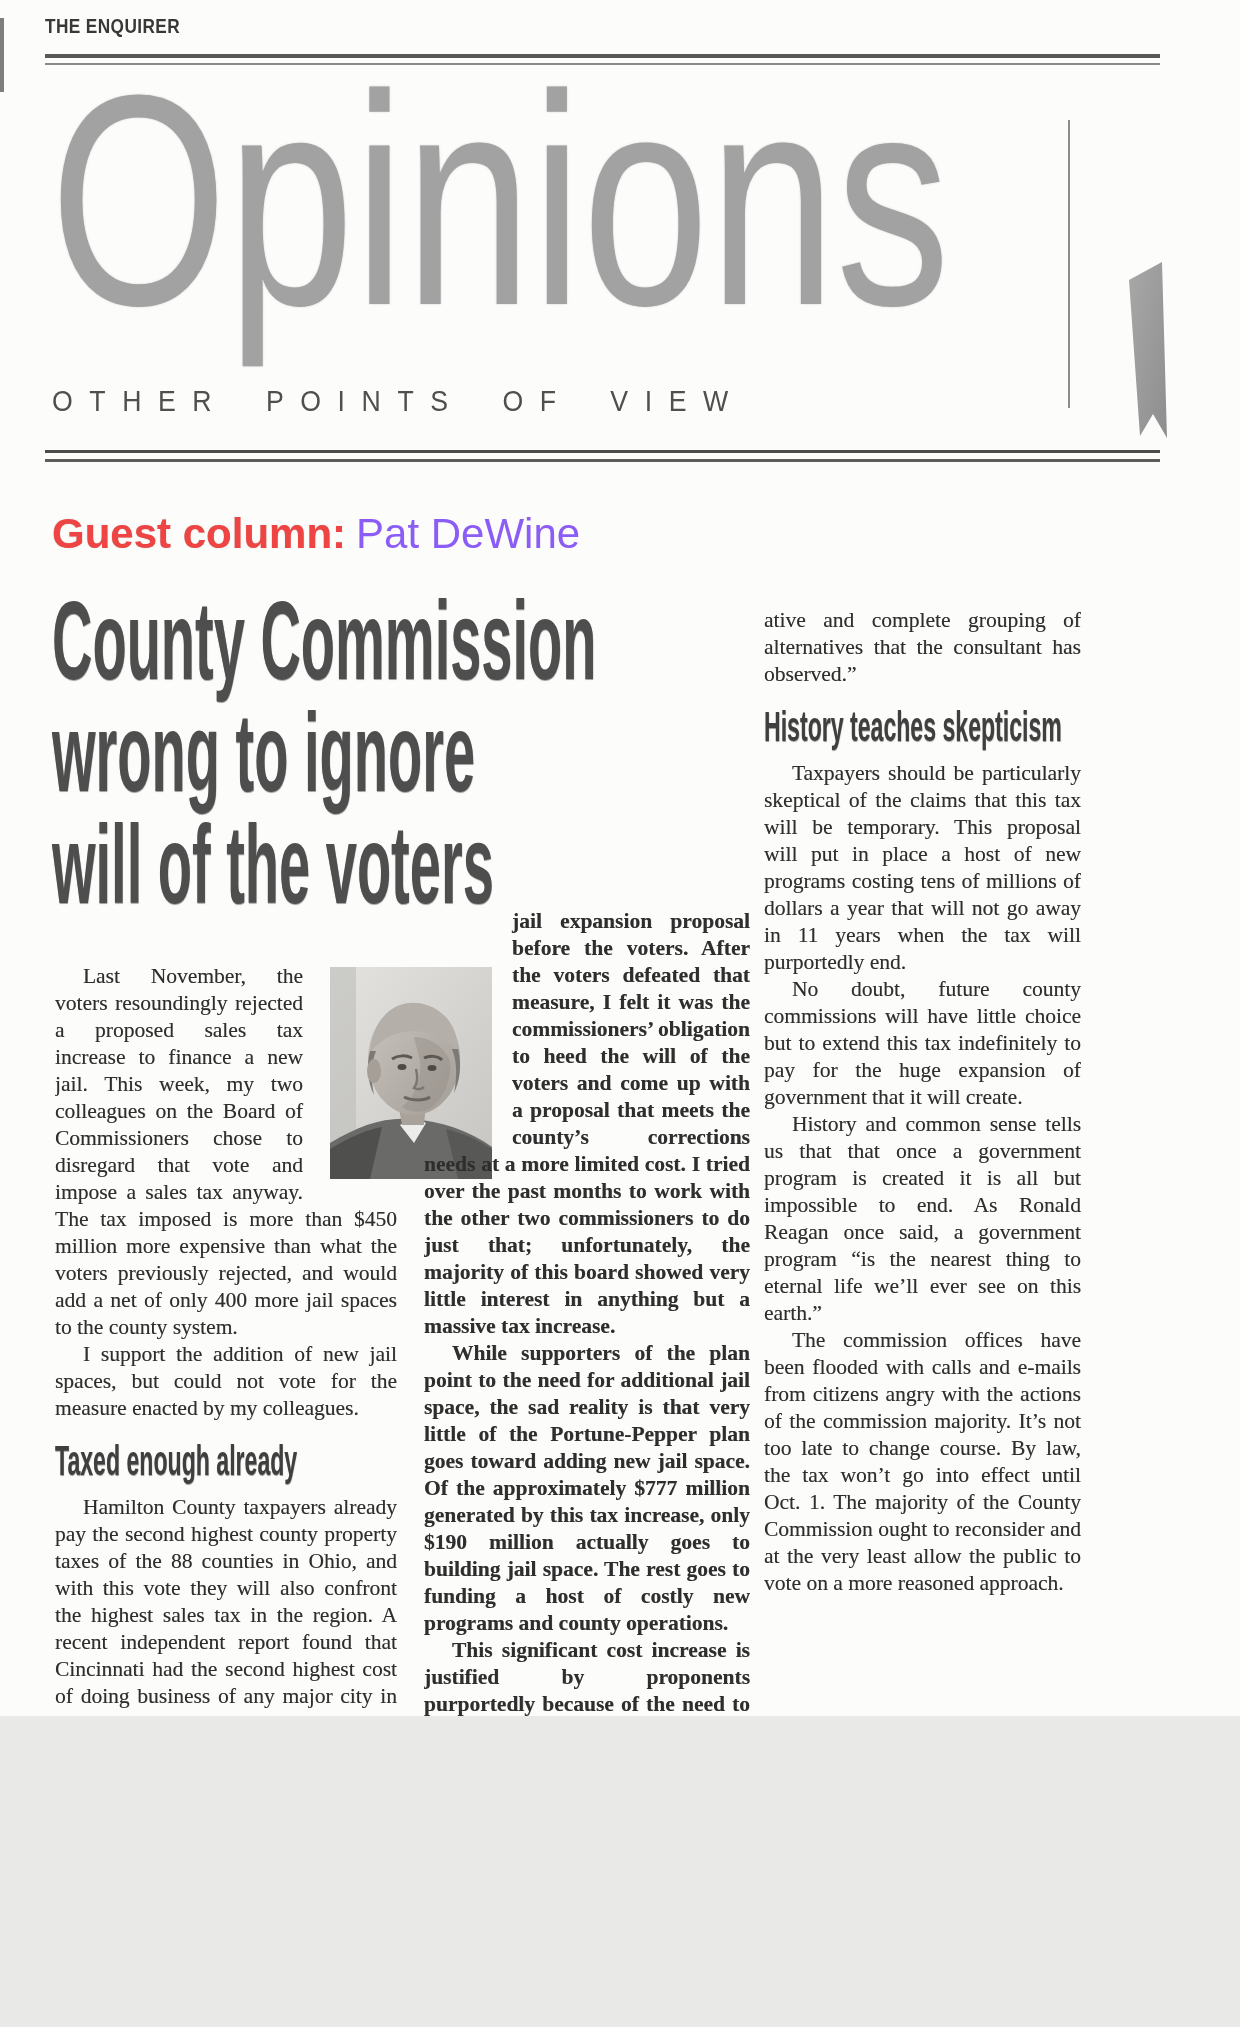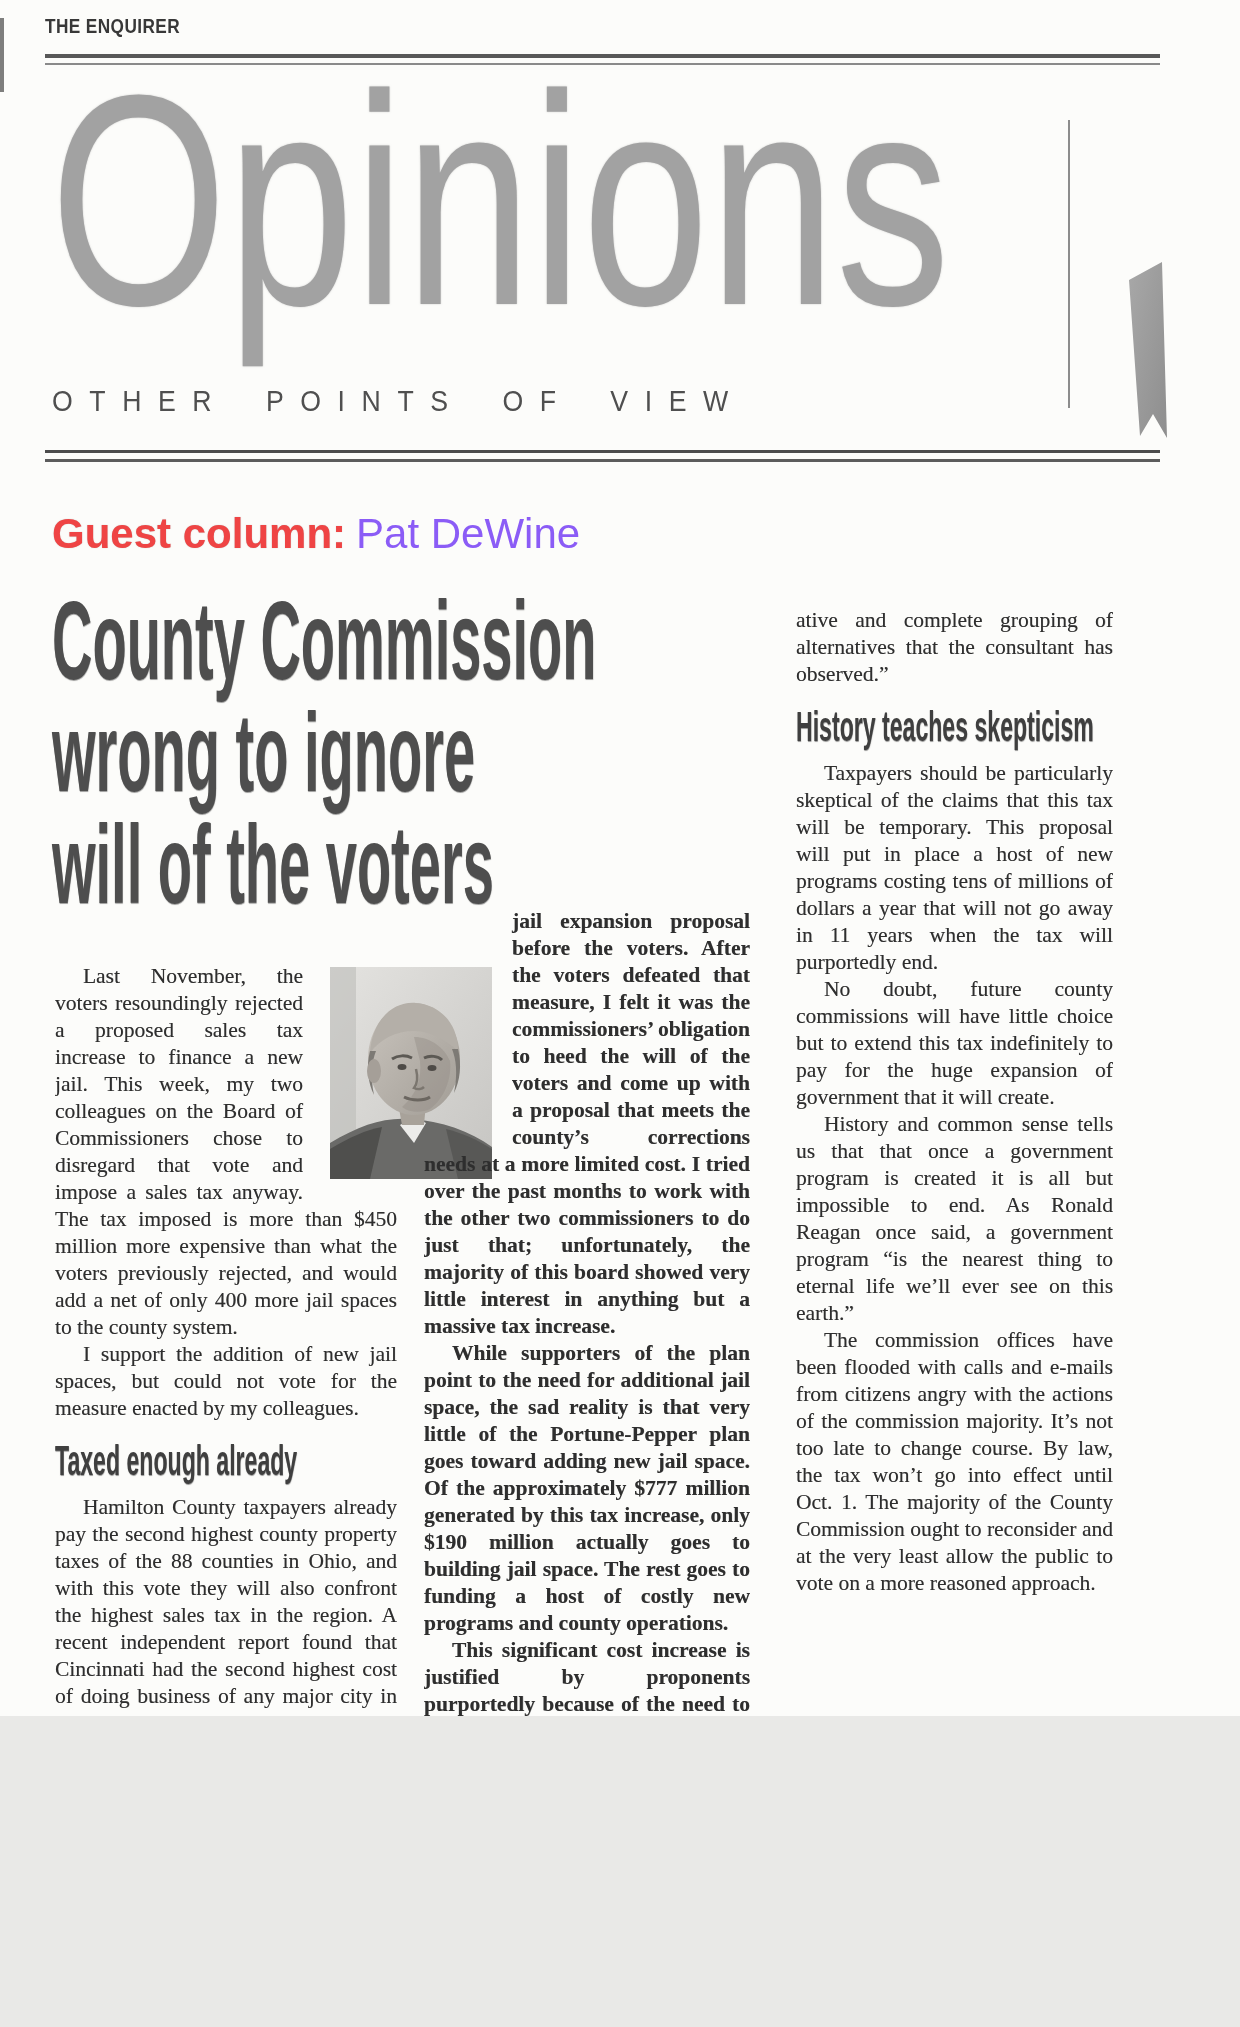--- a/index.html
+++ b/index.html
@@ -70,21 +70,21 @@
     position:absolute;
     font-size:21.5px;line-height:27px;
     text-align:justify;
     overflow:hidden;
     text-shadow:.3px .3px .6px rgba(55,55,55,.45);
   }
   .col p{margin:0;text-indent:1.3em;hyphens:auto;-webkit-hyphens:auto;}
   .col p.no-indent{text-indent:0;}
   .col1{left:55px;top:963px;width:342px;height:1012px;}
   .col2{left:424px;top:908px;width:326px;height:1012px;font-weight:bold;}
-  .col3{left:796px;top:607px;width:317px;height:1290px;}
+  .col3{left:764px;top:607px;width:317px;height:1290px;}
   .photo-gap-right{float:right;width:94px;height:222px;}
   .photo-gap-left{float:left;width:88px;height:222px;}
   .subhead{
     font-family:"Liberation Sans",sans-serif;
     font-weight:700;font-size:42px;line-height:46px;
     color:#3f3f3f;white-space:nowrap;text-align:left;
     transform:scaleX(.55);transform-origin:0 0;
     margin:16px 0 10px 0;text-indent:0;
     text-shadow:.5px .5px 1px rgba(60,60,60,.5);
   }

